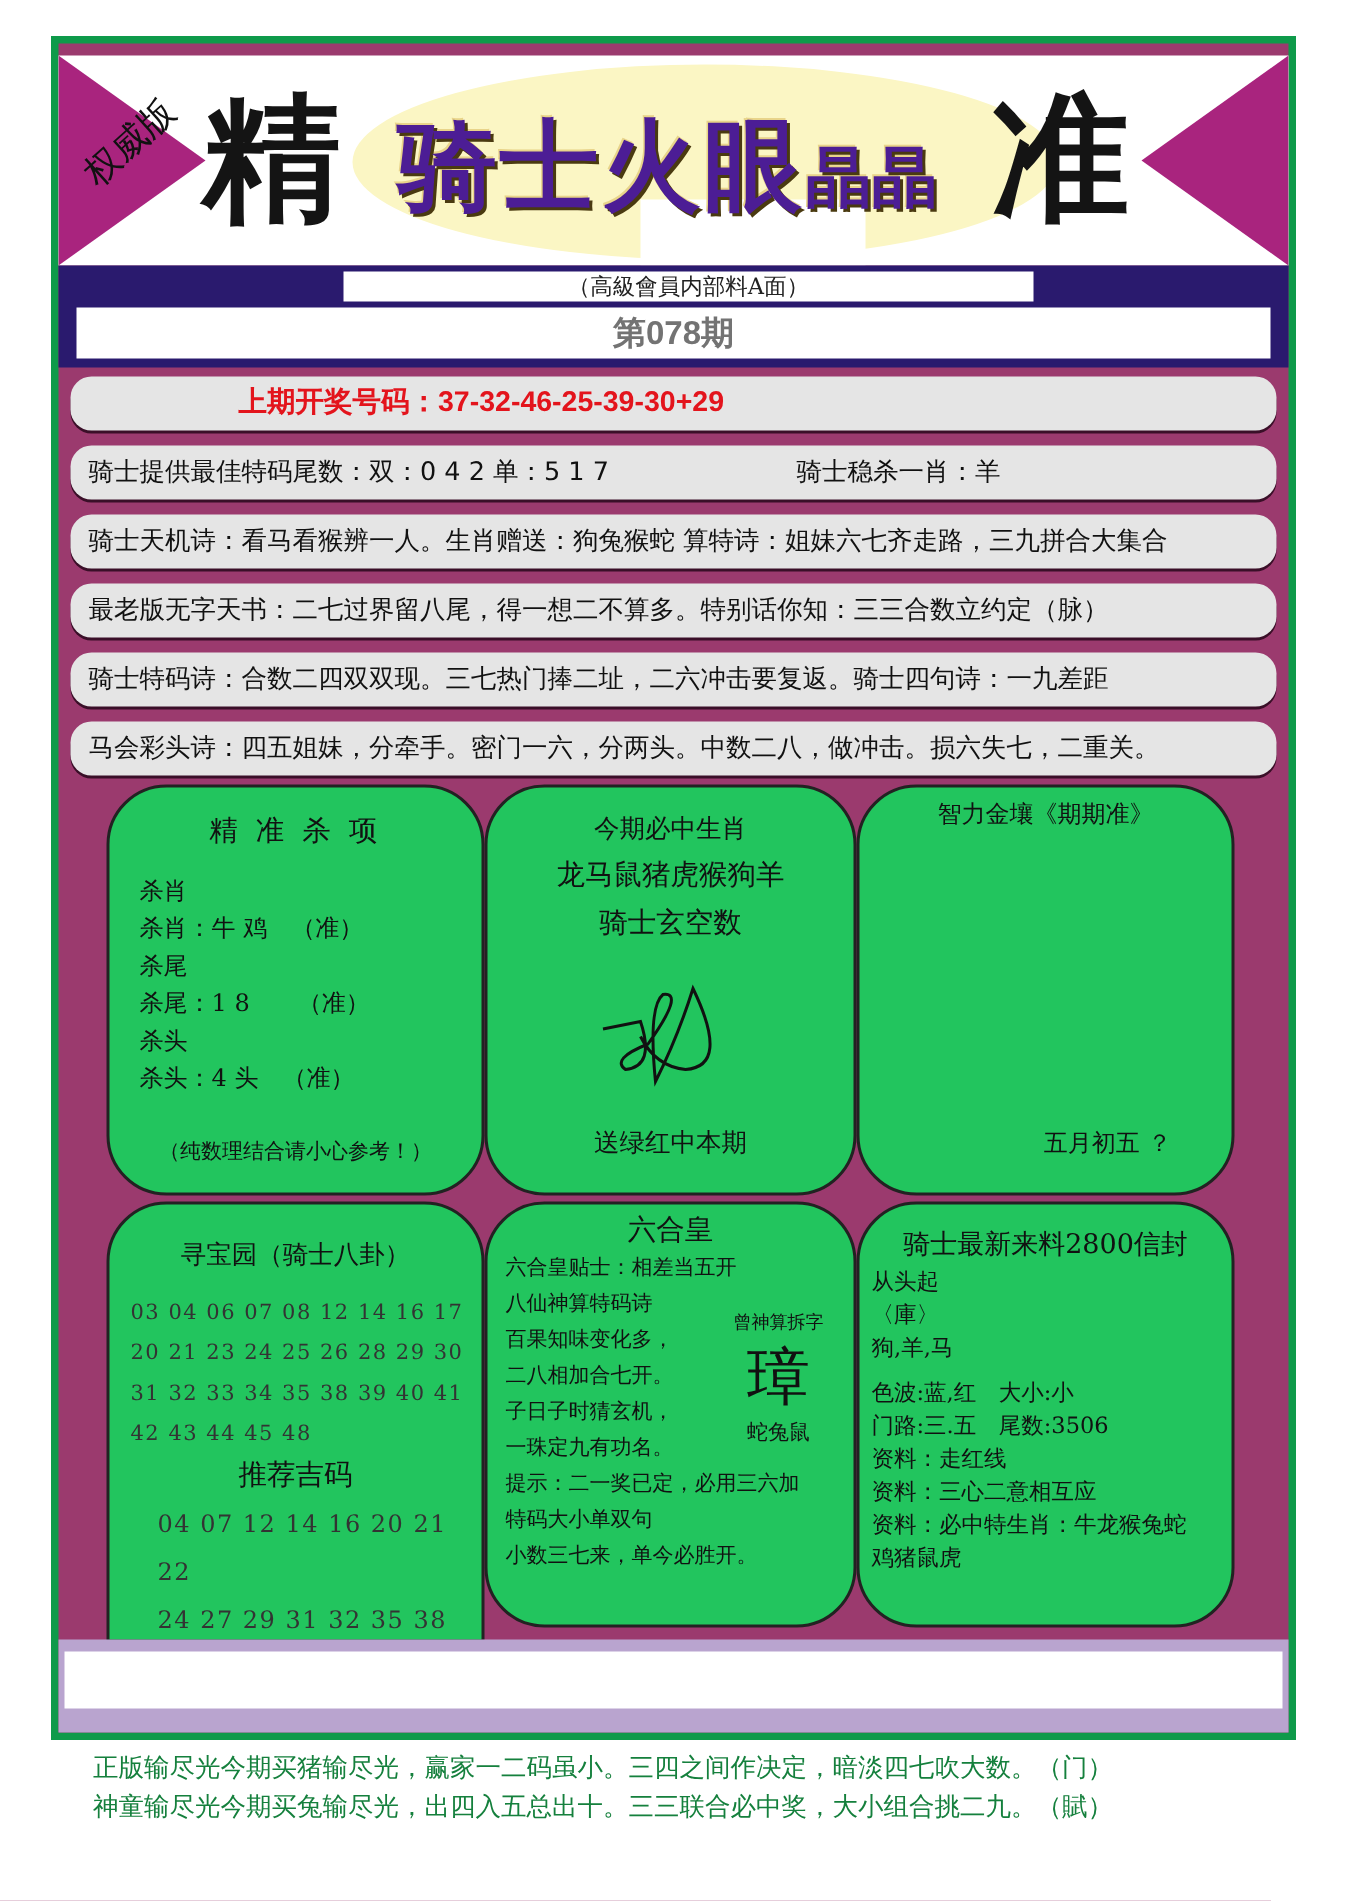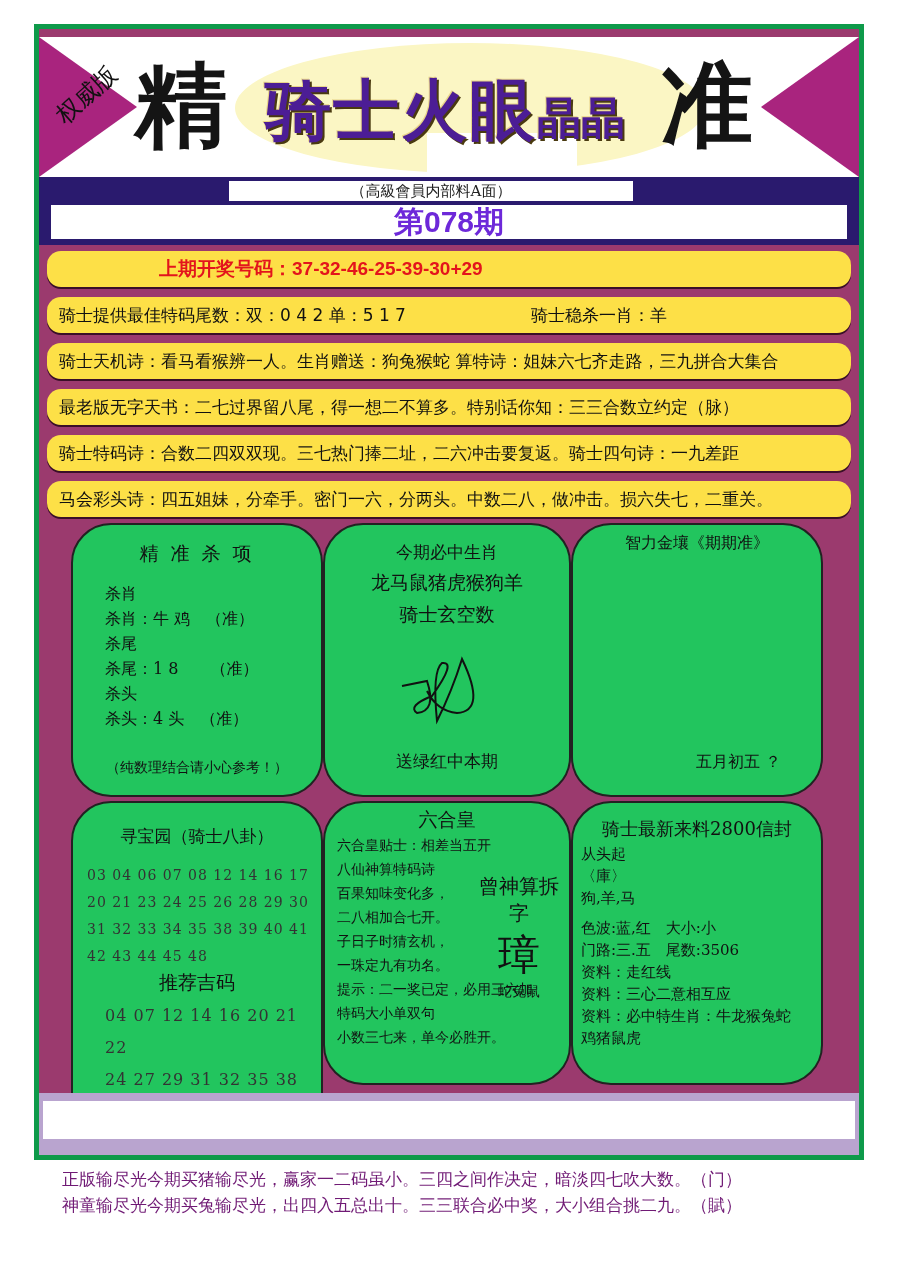--- a/index.html
+++ b/index.html
@@ -23,45 +23,45 @@
   .ellipse-cut { position:absolute; left:388px; top:96px; width:150px; height:44px; background:#fff; }
   .badge { position:absolute; left:10px; top:8px; transform:rotate(-42deg); transform-origin:left top;
            font-size:24px; font-family:"DejaVu Serif", serif; color:#111; top:70px; }
   .big-left { position:absolute; left:96px; top:22px; font-size:92px; font-weight:bold; line-height:1; color:#141414; }
   .big-right { position:absolute; right:106px; top:22px; font-size:92px; font-weight:bold; line-height:1; color:#141414; }
   .gold { position:absolute; left:226px; top:40px; font-size:66px; font-weight:bold; line-height:1;
           color:#4c1d95; text-shadow:2px 2px 0 #4a3a10, -1px -1px 0 #e8d48a; letter-spacing:2px; }
   .gold small { font-size:44px; letter-spacing:0; }
 
   .navyband { position:absolute; left:0; top:148px; right:0; height:68px; background:#2a1a6e; }
-  .sub-bar { position:absolute; left:190px; top:4px; width:404px; height:20px; background:#fff;
+  .sub-bar { position:absolute; left:190px; top:4px; width:460px; height:20px; background:#fff;
              font-size:15px; line-height:20px; text-align:center; color:#222; }
   .issue-bar { position:absolute; left:12px; top:28px; right:12px; height:34px; background:#fff;
-               font-family:"Liberation Sans", sans-serif; font-weight:bold; font-size:30px;
-               line-height:34px; text-align:center; color:#6d28d9; }
+               font-family:"Liberation Sans", sans-serif; font-weight:bold; font-size:22px;
+               line-height:34px; text-align:center; color:#737373; }
 
   
-  .pill { position:absolute; left:8px; right:8px; height:36px; background:#fde047; border-radius:14px;
+  .pill { position:absolute; left:8px; right:8px; height:36px; background:#e5e5e5; border-radius:14px;
           box-shadow:0 2px 0 #3a0f28; font-size:17px; line-height:36px; padding-left:12px;
           white-space:nowrap; overflow:hidden; font-family:"DejaVu Sans", sans-serif; }
   .pill.red { color:#e3141c; font-weight:bold; font-size:19px; font-family:"Liberation Sans", sans-serif; padding-left:112px; }
   .pill .right { position:absolute; left:484px; }
 
   
   .card { position:absolute; background:#22c55e; border-radius:40px; border:2px solid #222; overflow:hidden;
           font-family:"DejaVu Serif", serif; }
   .c-title { text-align:center; font-size:19px; }
   .line { font-size:16px; line-height:25px; }
   .num-grid { font-size:14px; line-height:27px; letter-spacing:1px; color:#333; }
   .num-grid2 { font-size:16px; line-height:32px; letter-spacing:1px; color:#333; }
 
   .footer-band { position:absolute; left:0; top:1064px; right:0; height:62px; background:#b9a4cf; }
   .footer-white { position:absolute; left:4px; top:8px; right:4px; height:38px; background:#fff; }
 
-  .bottom-text { position:absolute; left:62px; width:800px; font-size:17px; line-height:26px; color:#701a75;
+  .bottom-text { position:absolute; left:62px; width:800px; font-size:17px; line-height:26px; color:#15803d;
                  font-family:"DejaVu Sans", sans-serif; white-space:nowrap; }
 </style>
 </head>
 <body>
 
 <div class="frame">
   <div class="inner">
 
     <div class="header">
       <div class="tri-left"></div>
@@ -84,21 +84,21 @@
       <span>骑士提供最佳特码尾数：双：0 4 2 单：5 1 7</span>
       <span class="right">骑士稳杀一肖：羊</span>
     </div>
     <div class="pill" style="top:314px;">骑士天机诗：看马看猴辨一人。生肖赠送：狗兔猴蛇 算特诗：姐妹六七齐走路，三九拼合大集合</div>
     <div class="pill" style="top:360px;">最老版无字天书：二七过界留八尾，得一想二不算多。特别话你知：三三合数立约定（脉）</div>
     <div class="pill" style="top:406px;">骑士特码诗：合数二四双双现。三七热门捧二址，二六冲击要复返。骑士四句诗：一九差距</div>
     <div class="pill" style="top:452px;">马会彩头诗：四五姐妹，分牵手。密门一六，分两头。中数二八，做冲击。损六失七，二重关。</div>
 
     <div class="card" style="left:32px; top:494px; width:248px; height:270px;">
       <div class="c-title" style="margin-top:16px; letter-spacing:3px;">精 准 杀 项</div>
-      <div style="padding:14px 0 0 32px;">
+      <div style="padding:14px 0 0 20px;">
         <div class="line">杀肖</div>
         <div class="line">杀肖：牛 鸡　（准）</div>
         <div class="line">杀尾</div>
         <div class="line">杀尾：1 8　　（准）</div>
         <div class="line">杀头</div>
         <div class="line">杀头：4 头　（准）</div>
       </div>
       <div style="position:absolute; left:0; right:0; bottom:18px; text-align:center; font-size:14px;">（纯数理结合请小心参考！）</div>
     </div>
 
@@ -139,21 +139,21 @@
         <div>八仙神算特码诗</div>
         <div>百果知味变化多，</div>
         <div>二八相加合七开。</div>
         <div>子日子时猜玄机，</div>
         <div>一珠定九有功名。</div>
         <div>提示：二一奖已定，必用三六加</div>
         <div>特码大小单双句</div>
         <div>小数三七来，单今必胜开。</div>
       </div>
       <div style="position:absolute; left:146px; top:70px; width:96px; text-align:center;">
-        <div style="font-size:20px;">曾神算拆字</div>
+        <div style="font-size:12px;">曾神算拆字</div>
         <div style="font-size:42px; line-height:56px;">璋</div>
         <div style="font-size:14px;">蛇兔鼠</div>
       </div>
     </div>
 
     <div class="card" style="left:532px; top:772px; width:248px; height:280px;">
       <div class="c-title" style="margin-top:14px; font-size:18px;">骑士最新来料2800信封</div>
       <div style="padding:2px 0 0 8px; font-size:15px; line-height:22px;">
         <div>从头起</div>
         <div>〈庫〉</div>

